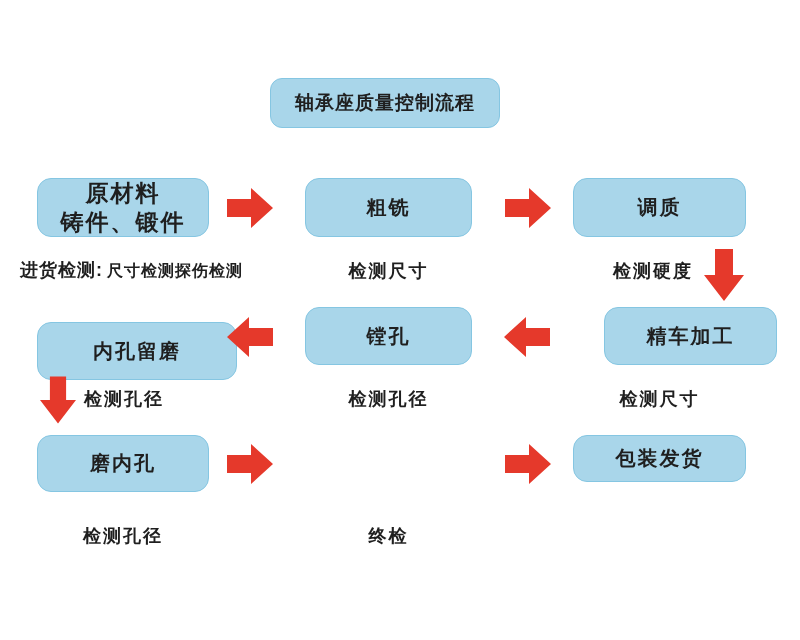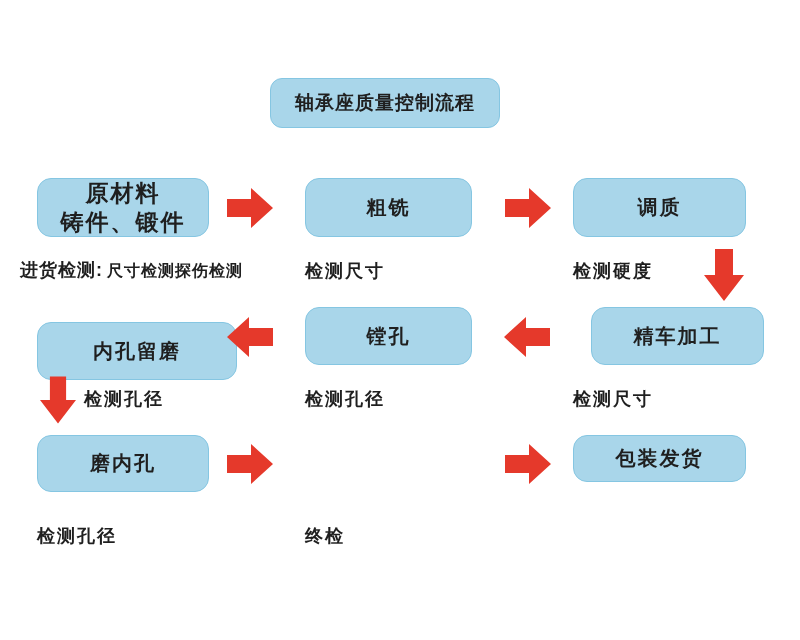--- a/index.html
+++ b/index.html
@@ -19,21 +19,21 @@
     position:absolute;background:var(--box-fill);
     border:1.5px solid var(--box-border);border-radius:14px;
     display:flex;flex-direction:column;align-items:center;justify-content:center;
     font-size:20px;font-weight:600;letter-spacing:2px;line-height:1.25;
     box-sizing:border-box;text-align:center;
   }
   .box.title{font-size:19px;letter-spacing:1px;border-radius:12px;}
   .box.two-line{font-size:23px;}
   .lbl{
     position:absolute;font-size:18px;font-weight:600;letter-spacing:2px;
-    white-space:nowrap;
+    text-align:center;white-space:nowrap;
   }
   .incoming{
     position:absolute;display:flex;align-items:center;gap:4px;
     font-weight:700;white-space:nowrap;
   }
   .incoming .prefix{font-size:18px;letter-spacing:1px;}
   .incoming .stack{display:flex;flex-direction:row;}
   .incoming .stack span{font-size:16px;line-height:21px;letter-spacing:1px;}
   .arrow{position:absolute;}
   .arrow svg{display:block;width:100%;height:100%;}
@@ -104,21 +104,21 @@
   <div class="box" style="left:305px;top:307px;width:167px;height:58px">
     <span>镗孔</span>
   </div>
 
   <div class="arrow" style="left:504px;top:317px;width:46px;height:40px">
     <svg viewBox="0 0 46 40">
         <polygon points="46,11 22,11 22,0 0,20 22,40 22,29 46,29"></polygon>
       </svg>
   </div>
 
-  <div class="box" style="left:591px;top:307px;width:173px;height:58px">
+  <div class="box" style="left:604px;top:307px;width:173px;height:58px">
     <span>精车加工</span>
   </div>
 
   <div class="arrow" style="left:40px;top:376px;width:36px;height:48px">
     <svg viewBox="0 0 40 52">
         <polygon points="11,0 29,0 29,26 40,26 20,52 0,26 11,26"></polygon>
       </svg>
   </div>
 
   <div class="lbl" style="left:84px;top:387px">检测孔径</div>

